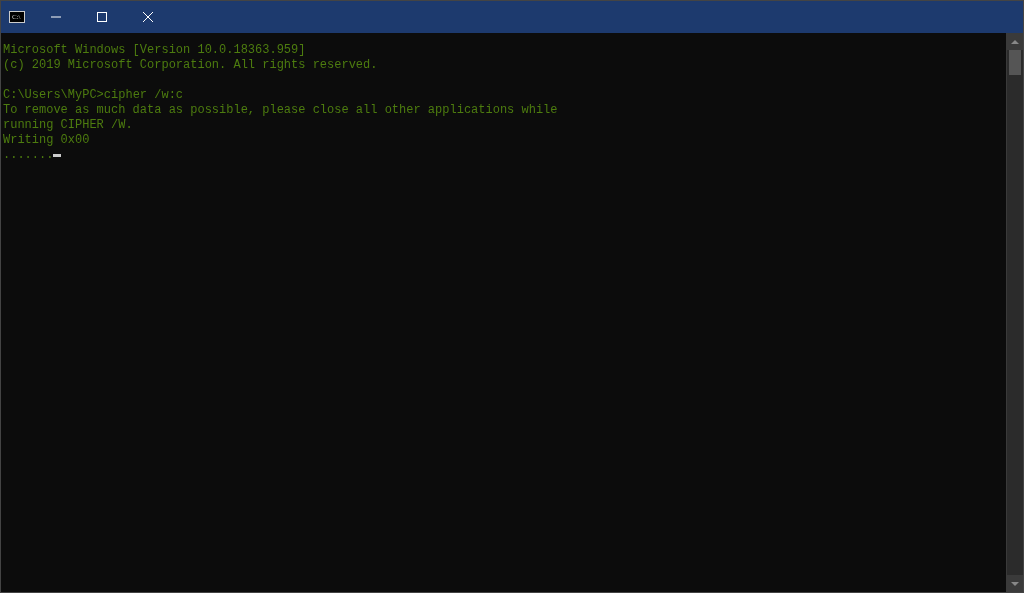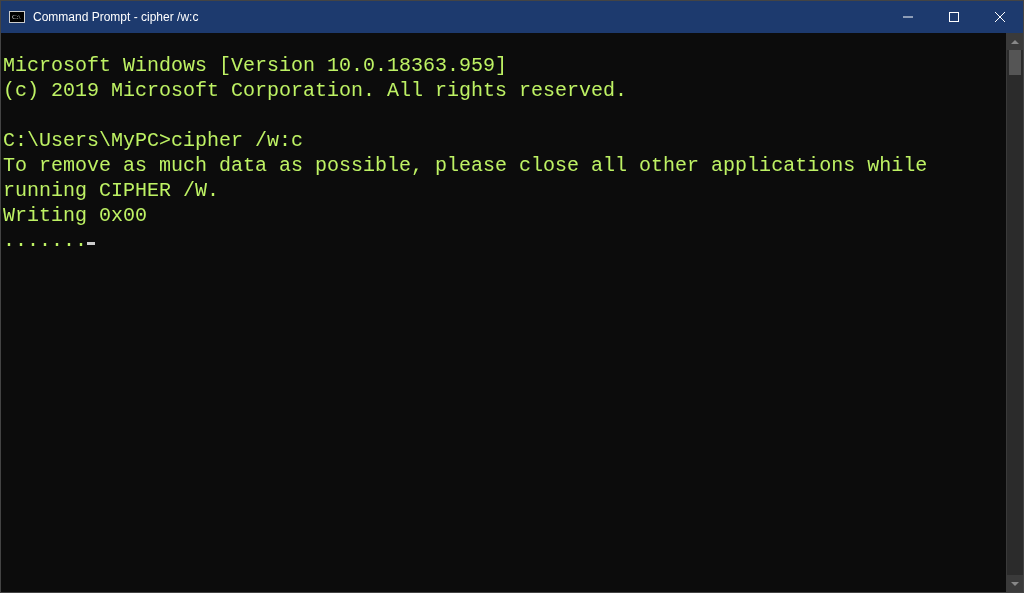--- a/index.html
+++ b/index.html
@@ -71,25 +71,25 @@
       fill: none;
     }
     .content-wrap {
       flex: 1;
       display: flex;
       background: #0c0c0c;
     }
     .terminal {
       flex: 1;
       background: #0c0c0c;
-      color: #bef264;
+      color: #4d7c0f;
       font-family: Consolas, 'Courier New', monospace;
-      font-size: 20px;
+      font-size: 12px;
       line-height: 1.25;
-      padding: 20px 0 0 2px;
+      padding: 10px 0 0 2px;
       white-space: pre;
       overflow: hidden;
     }
     .terminal .line {
       white-space: pre;
     }
     .cursor {
       display: inline-block;
       width: 8px;
       height: 3px;
@@ -135,21 +135,20 @@
 <body>
 
 <div class="window">
   <div class="titlebar">
     <div class="app-icon">
       <svg viewBox="0 0 16 16">
         <rect x="0.5" y="2.5" width="15" height="11" fill="#000" stroke="#ccc" stroke-width="1"></rect>
         <text x="3" y="10" font-size="7" fill="#ccc" font-family="Consolas">C:\</text>
       </svg>
     </div>
-    <div class="title-text">Command Prompt - cipher  /w:c</div>
     <div class="window-controls">
       <div class="ctrl-btn">
         <svg viewBox="0 0 10 10">
           <line x1="0" y1="5" x2="10" y2="5"></line>
         </svg>
       </div>
       <div class="ctrl-btn">
         <svg viewBox="0 0 10 10">
           <rect x="0.5" y="0.5" width="9" height="9"></rect>
         </svg>

